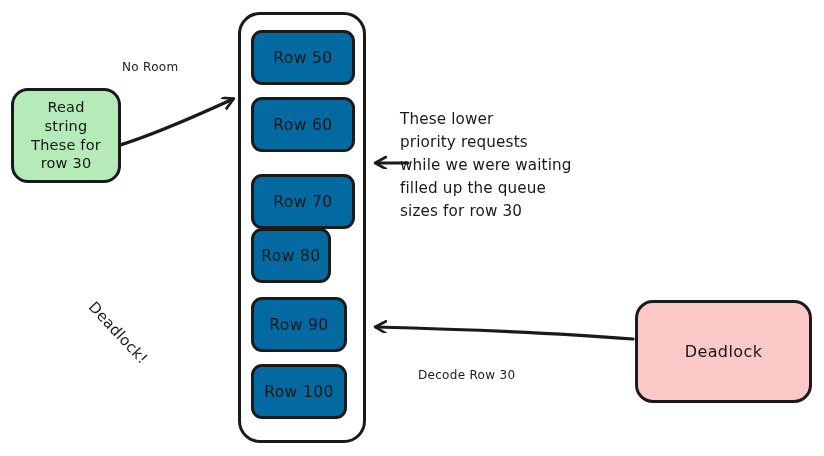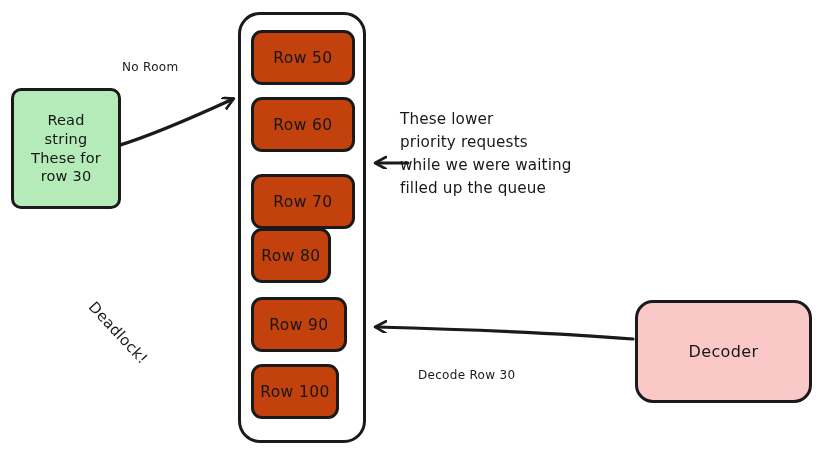--- a/index.html
+++ b/index.html
@@ -38,39 +38,39 @@
     box-sizing: border-box;
     border: 3.5px solid #1a1a1a;
     border-radius: 22px;
     background: #ffffff;
   }
   .row-box {
     position: absolute;
     box-sizing: border-box;
     border: 3px solid #1a1a1a;
     border-radius: 11px;
-    background: #c2410c;
+    background: #0369a1;
     display: flex;
     align-items: center;
     justify-content: center;
   }
   .row-label {
     font-family: "DejaVu Sans", sans-serif;
     font-size: 15.5px;
     color: #171717;
     letter-spacing: 0.4px;
     white-space: nowrap;
   }
   .read-box {
     left: 11px;
     top: 88px;
     width: 110px;
-    height: 121px;
+    height: 95px;
     background: #b5ebb9;
-    border-radius: 10px;
+    border-radius: 17px;
   }
   .read-box .multi {
     font-size: 14.5px;
     line-height: 1.30;
     color: #171717;
     padding: 0 4px;
     letter-spacing: 0.2px;
   }
   .decoder-box {
     left: 635px;
@@ -166,32 +166,33 @@
   </div>
   <div class="row-box" style="left:251px; top:174px; width:104px; height:55px;">
     <span class="row-label">Row 70</span>
   </div>
   <div class="row-box" style="left:251px; top:228px; width:80px; height:55px;">
     <span class="row-label">Row 80</span>
   </div>
   <div class="row-box" style="left:251px; top:297px; width:96px; height:55px;">
     <span class="row-label">Row 90</span>
   </div>
-  <div class="row-box" style="left:251px; top:364px; width:88px; height:55px;">
+  <div class="row-box" style="left:251px; top:364px; width:96px; height:55px;">
     <span class="row-label">Row 100</span>
   </div>
 
   <div class="node-box decoder-box">
-    <span class="lbl">Decoder</span>
+    <span class="lbl">Deadlock</span>
   </div>
 
   <div class="edge-label label-no-room">No Room</div>
   <div class="edge-label label-decode-row">Decode Row 30</div>
   <div class="edge-label label-deadlock">Deadlock!</div>
 
   <div class="annotation">
     <div>These lower</div>
     <div>priority requests</div>
     <div>while we were waiting</div>
     <div>filled up the queue</div>
+    <div>sizes for row 30</div>
   </div>
 
 </div>
 
 </body></html>

